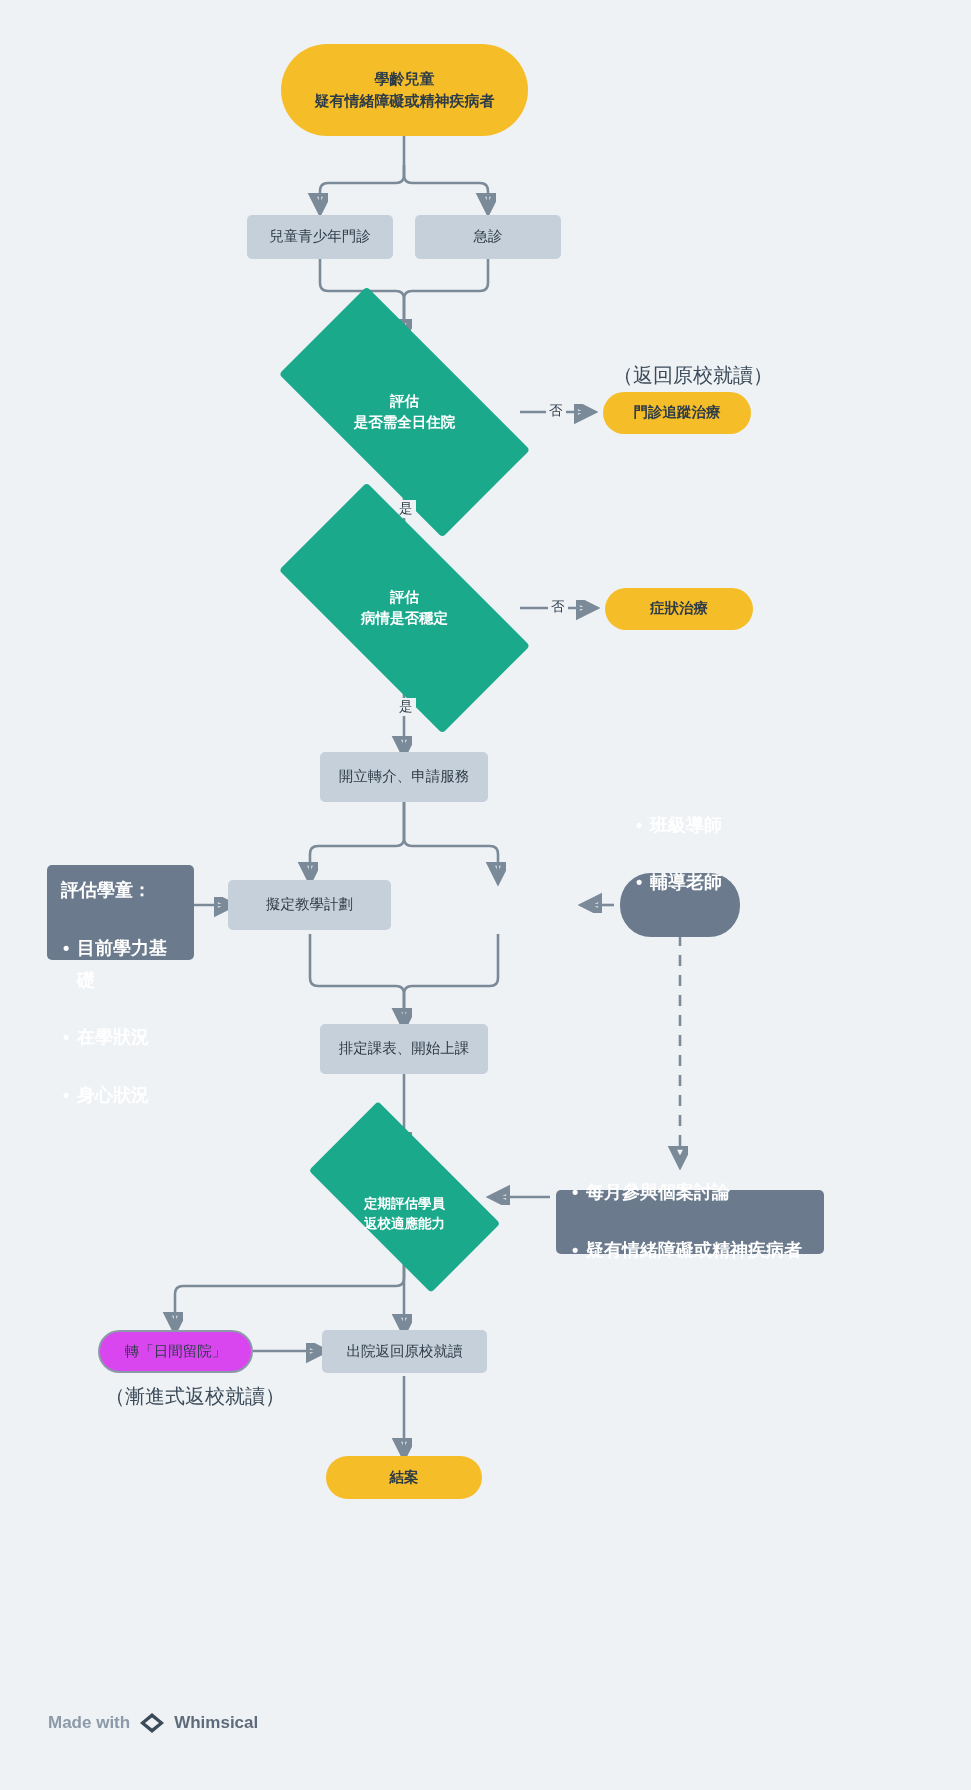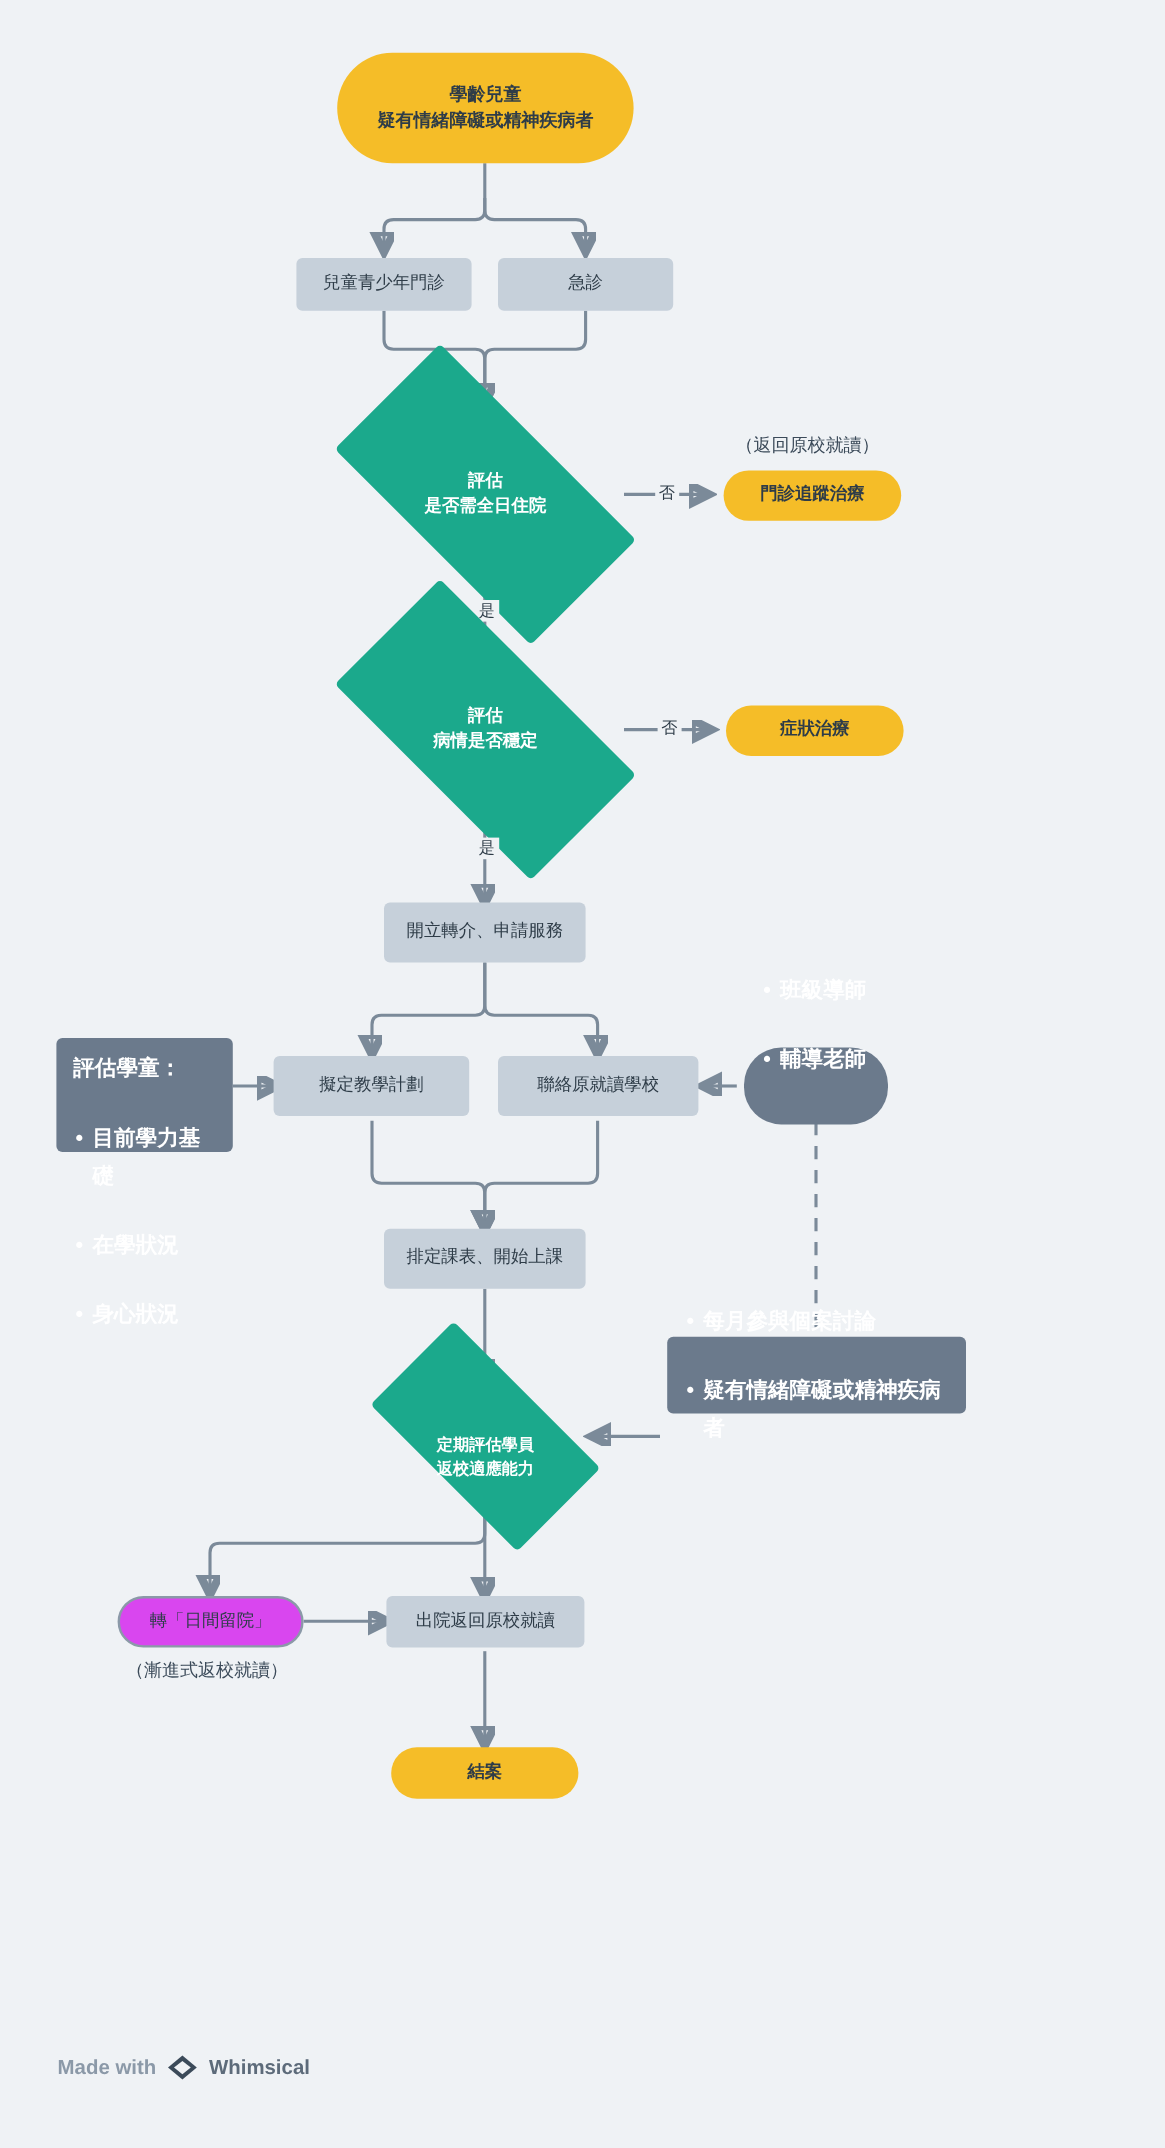--- a/index.html
+++ b/index.html
@@ -81,21 +81,21 @@
     background: #1ba98c;
     transform: rotate(45deg);
     border-radius: 4px;
   }
   .n-diamond .dtext { position: relative; z-index: 2; white-space: pre-line; }
 
   
   .caption {
     position: absolute;
     color: #3b4a59;
-    font-size: 15px;
+    font-size: 20px;
     white-space: nowrap;
   }
 
   
   .elabel {
     position: absolute;
     color: #2e3c48;
     font-size: 13.5px;
     background: #eff2f5;
     padding: 0 3px;
@@ -221,42 +221,39 @@
       <li>目前學力基礎</li>
       <li>在學狀況</li>
       <li>身心狀況</li>
     </ul>
   </div>
 
   <div class="node n-grey" style="left:228px; top:880px; width:163px; height:50px;">
     <span>擬定教學計劃</span>
   </div>
 
-  <div class="node n-grey" style="left:415px; top:880px; width:167px; height:50px;">
-    <span>聯絡原就讀學校</span>
-  </div>
 
   <div class="node n-slate" style="left:620px; top:873px; width:120px; height:64px; justify-content:flex-end;border-radius:31px;">
     <ul>
       <li>班級導師</li>
       <li>輔導老師</li>
     </ul>
   </div>
 
   <div class="node n-grey" style="left:320px; top:1024px; width:168px; height:50px;">
     <span>排定課表、開始上課</span>
   </div>
 
   <div class="node n-diamond" style="left:318px; top:1148px; width:173px; height:98px;">
     <span class="dshape"></span>
     <span class="dtext" style="font-size:13.5px;margin-top:33px;">定期評估學員
 返校適應能力</span>
   </div>
 
-  <div class="node n-slate" style="left:556px; top:1114px; width:249px; height:64px; justify-content:center;">
+  <div class="node n-slate" style="left:556px; top:1190px; width:268px; height:64px; justify-content:center;">
     <ul>
       <li>每月參與個案討論</li>
       <li>疑有情緒障礙或精神疾病者</li>
     </ul>
   </div>
 
   <div class="node n-outline" style="left:98px; top:1330px; width:155px; height:43px;">
     <span>轉「日間留院」</span>
   </div>
 

